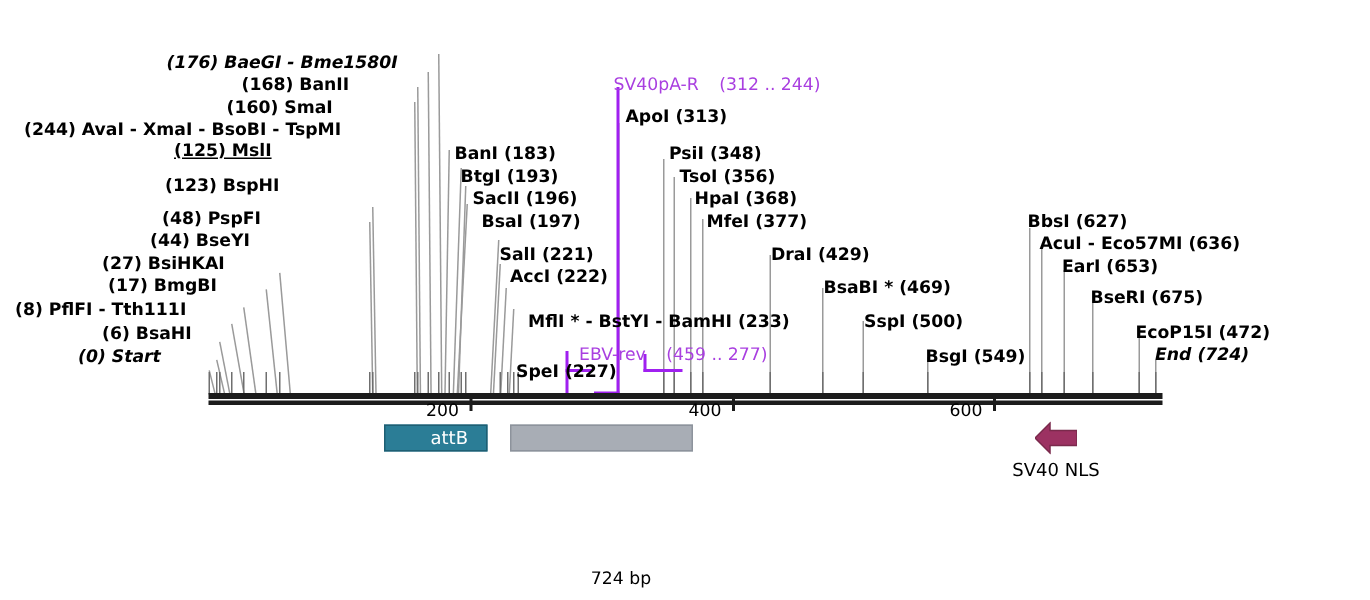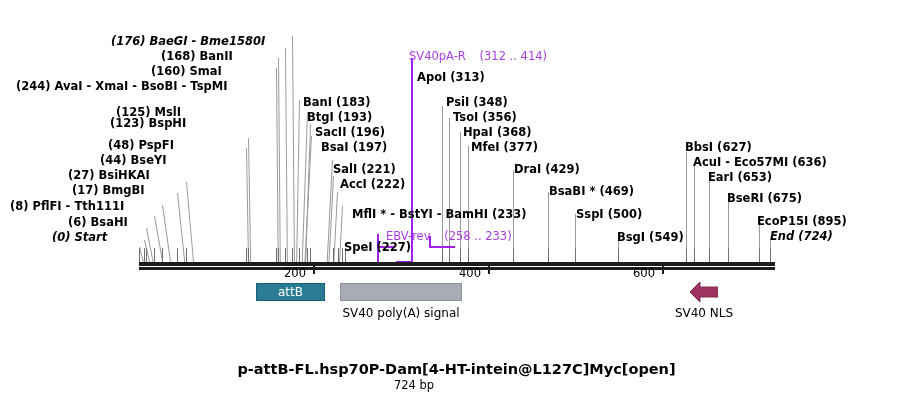--- a/index.html
+++ b/index.html
@@ -40,22 +40,22 @@
 
   
   .pline{position:absolute;background:#a020f0;}
 
   
   .backbone{position:absolute;background:#1c1c1c;}
   .axis-tick{position:absolute;background:#1c1c1c;width:2px;height:8px;}
   .axis-num{position:absolute;font-size:11.5px;color:#000;white-space:nowrap;}
 
   
-  .feat-box{position:absolute;display:flex;align-items:center;justify-content:center;
-    font-size:12px;box-sizing:border-box;}
+  .feat-box{position:absolute;display:flex;align-items:center;
+    font-size:12px;box-sizing:border-box;padding-left:30px;}
   .feat-attb{background:#2b7d96;border:1px solid #1e5f73;color:#ffffff;}
   .feat-pa{background:#a8adb5;border:1px solid #8d939c;color:#000;}
   .feat-caption{position:absolute;font-size:12px;color:#000;white-space:nowrap;text-align:center;}
 
   .nls-arrow{position:absolute;}
 
   
   .title{position:absolute;width:913px;text-align:center;font-weight:bold;font-size:14.5px;color:#000;}
   .subtitle{position:absolute;width:828px;text-align:center;font-size:11.5px;color:#000;}
 </style>
@@ -141,21 +141,21 @@
   <div class="leader dark" style="left:694px;top:248px;height:15px;"></div>
   <div class="leader dark" style="left:709px;top:248px;height:15px;"></div>
   <div class="leader dark" style="left:728px;top:248px;height:15px;"></div>
   <div class="leader dark" style="left:759px;top:248px;height:15px;"></div>
   <div class="leader dark" style="left:770px;top:248px;height:15px;"></div>
 
   <div class="lbl" style="left:111px;top:35px;font-style:italic;"><span class="enz">(176)  BaeGI  -  Bme1580I</span></div>
   <div class="lbl" style="left:161px;top:50px;"><span class="enz">(168)  BanII</span></div>
   <div class="lbl" style="left:151px;top:65px;"><span class="enz">(160)  SmaI</span></div>
   <div class="lbl" style="left:16px;top:80px;"><span class="enz">(244)  AvaI  -  XmaI  -  BsoBI  -  TspMI</span></div>
-  <div class="lbl" style="left:116px;top:106px;"><span class="enz">(125)  MslI</span></div>
+  <div class="lbl" style="left:116px;top:94px;text-decoration:underline;"><span class="enz">(125)  MslI</span></div>
   <div class="lbl" style="left:110px;top:117px;"><span class="enz">(123)  BspHI</span></div>
   <div class="lbl" style="left:108px;top:139px;"><span class="enz">(48)  PspFI</span></div>
   <div class="lbl" style="left:100px;top:154px;"><span class="enz">(44)  BseYI</span></div>
   <div class="lbl" style="left:68px;top:169px;"><span class="enz">(27)  BsiHKAI</span></div>
   <div class="lbl" style="left:72px;top:184px;"><span class="enz">(17)  BmgBI</span></div>
   <div class="lbl" style="left:10px;top:200px;"><span class="enz">(8)  PflFI  -  Tth111I</span></div>
   <div class="lbl" style="left:68px;top:216px;"><span class="enz">(6)  BsaHI</span></div>
   <div class="lbl ital" style="left:52px;top:231px;"><span class="enz">(0)  Start</span></div>
 
   <div class="lbl" style="left:303px;top:96px;"><span class="enz">BanI  (183)</span></div>
@@ -174,52 +174,50 @@
   <div class="lbl" style="left:471px;top:141px;"><span class="enz">MfeI  (377)</span></div>
   <div class="lbl" style="left:514px;top:163px;"><span class="enz">DraI  (429)</span></div>
   <div class="lbl" style="left:549px;top:185px;"><span class="enz">BsaBI *  (469)</span></div>
   <div class="lbl" style="left:576px;top:208px;"><span class="enz">SspI  (500)</span></div>
   <div class="lbl" style="left:617px;top:231px;"><span class="enz">BsgI  (549)</span></div>
 
   <div class="lbl" style="left:685px;top:141px;"><span class="enz">BbsI  (627)</span></div>
   <div class="lbl" style="left:693px;top:156px;"><span class="enz">AcuI  -  Eco57MI   (636)</span></div>
   <div class="lbl" style="left:708px;top:171px;"><span class="enz">EarI  (653)</span></div>
   <div class="lbl" style="left:727px;top:192px;"><span class="enz">BseRI  (675)</span></div>
-  <div class="lbl" style="left:757px;top:215px;"><span class="enz">EcoP15I  (895)</span></div>
+  <div class="lbl" style="left:757px;top:215px;"><span class="enz">EcoP15I  (472)</span></div>
   <div class="lbl ital" style="left:770px;top:230px;"><span class="enz">End  (724)</span></div>
 
   <div class="lbl purple" style="left:409px;top:50px;">
     <span class="enz">SV40pA-R</span>
-    <span class="pos" style="margin-left:10px;">(312 .. 414)</span>
+    <span class="pos" style="margin-left:10px;">(312 .. 244)</span>
   </div>
   <div class="lbl purple" style="left:386px;top:230px;">
     <span class="enz">EBV-rev</span>
-    <span class="pos" style="margin-left:10px;">(258 .. 233)</span>
+    <span class="pos" style="margin-left:10px;">(459 .. 277)</span>
   </div>
 
   <div class="backbone" style="left:139px;top:262px;width:636px;height:4px;"></div>
   <div class="backbone" style="left:139px;top:267px;width:636px;height:3px;"></div>
 
   <div class="axis-tick" style="left:313px;top:266px;"></div>
   <div class="axis-num" style="left:284px;top:266px;">200</div>
   <div class="axis-tick" style="left:488px;top:266px;"></div>
   <div class="axis-num" style="left:459px;top:266px;">400</div>
   <div class="axis-tick" style="left:662px;top:266px;"></div>
   <div class="axis-num" style="left:633px;top:266px;">600</div>
 
   <div class="feat-box feat-attb" style="left:256px;top:283px;width:69px;height:18px;">
     <span>attB</span>
   </div>
 
   <div class="feat-box feat-pa" style="left:340px;top:283px;width:122px;height:18px;"></div>
-  <div class="feat-caption" style="left:340px;top:306px;width:122px;">SV40 poly(A) signal</div>
 
   <div class="nls-arrow" style="left:690px;top:281px;width:28px;height:22px;">
     <svg width="28" height="22" viewBox="0 0 28 22">
       <polygon points="0,11 10,1 10,6 28,6 28,16 10,16 10,21" fill="#9c3262" stroke="#7a2a4c" stroke-width="1"></polygon>
     </svg>
   </div>
   <div class="feat-caption" style="left:654px;top:306px;width:100px;">SV40 NLS</div>
 
-  <div class="title" style="left:0;top:361px;">p-attB-FL.hsp70P-Dam[4-HT-intein@L127C]Myc[open]</div>
   <div class="subtitle" style="left:0;top:378px;">724 bp</div>
 
 </div>
 
 </body></html>

